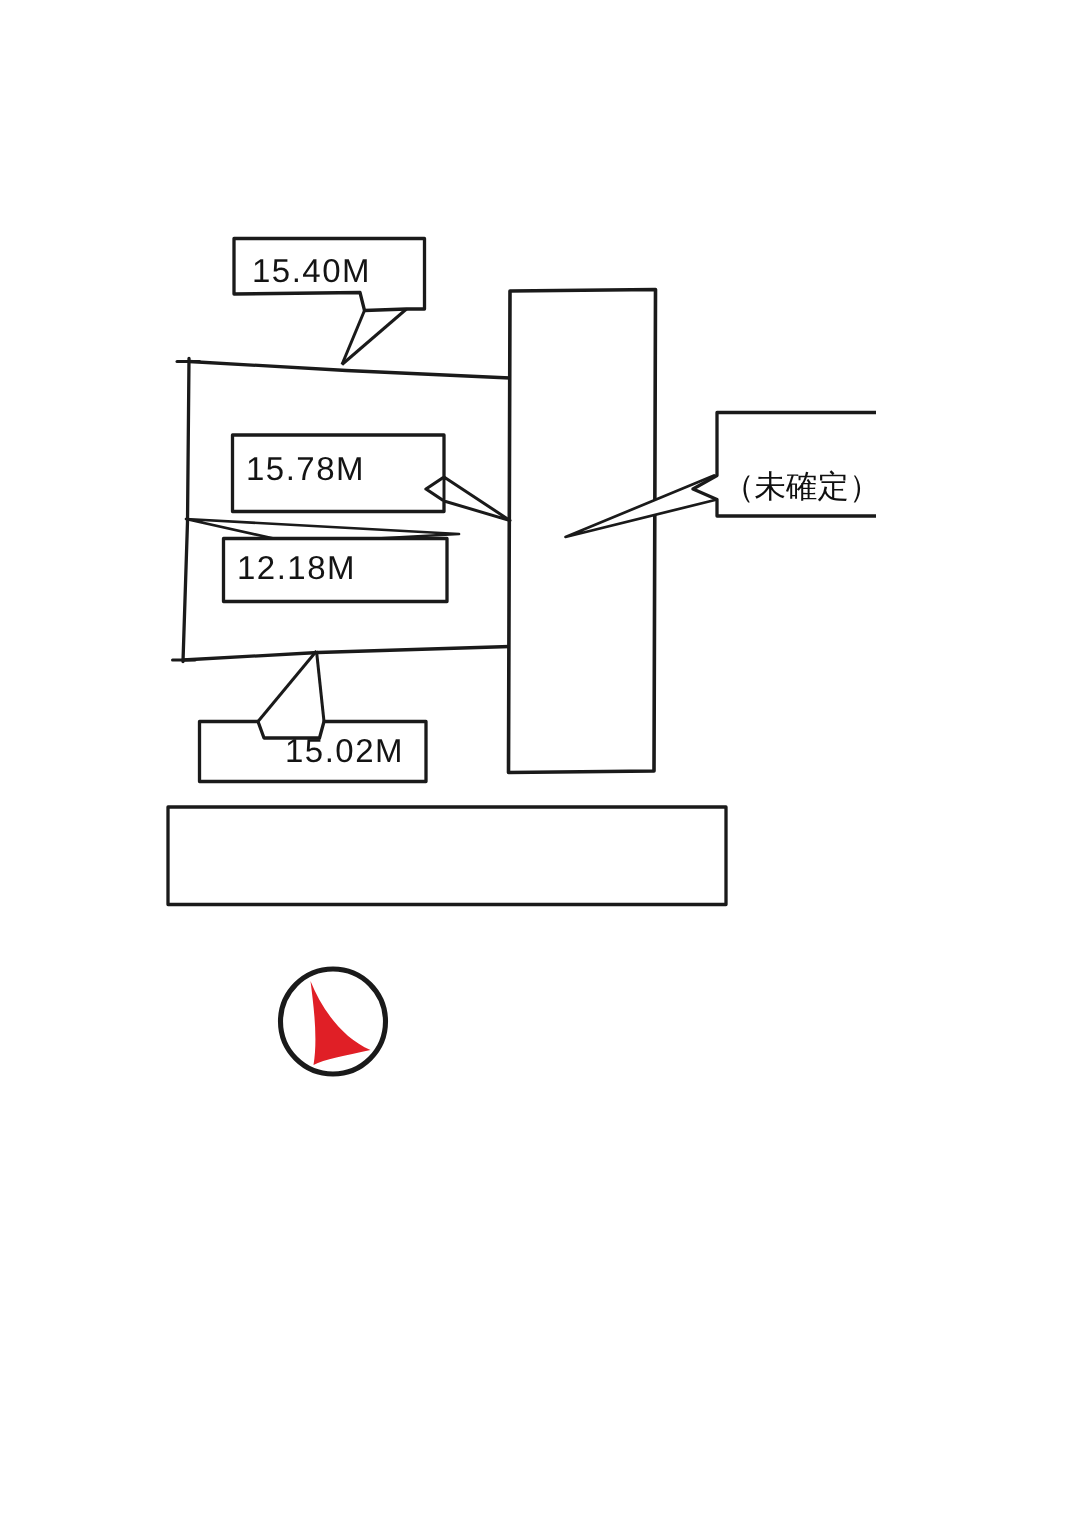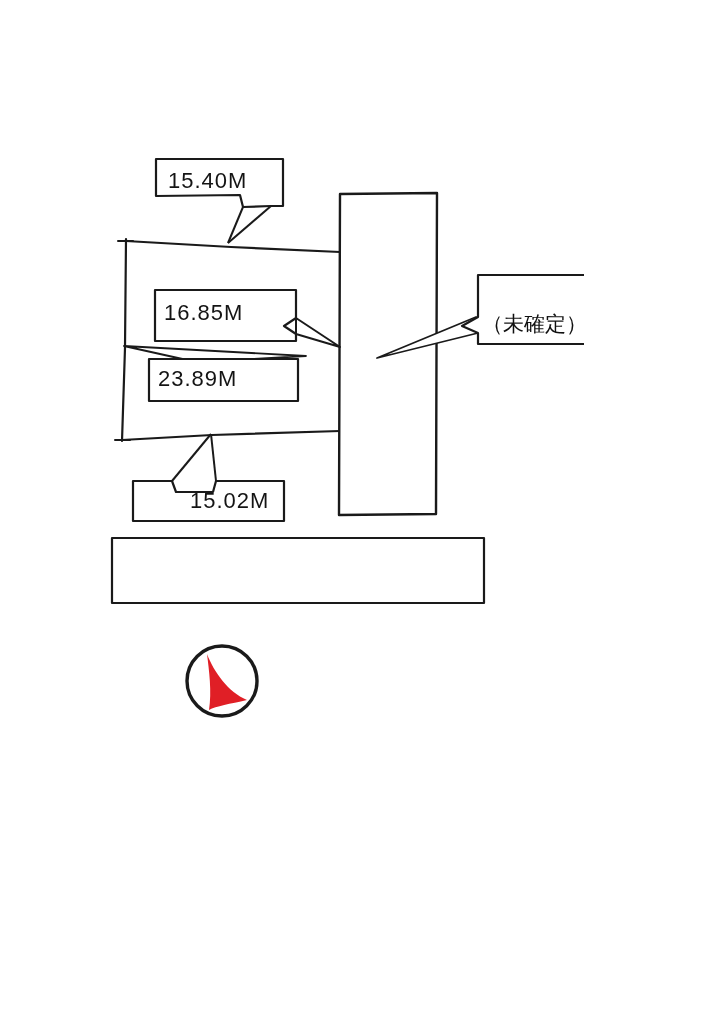--- a/index.html
+++ b/index.html
@@ -120,22 +120,22 @@
 
     <g>
       <circle cx="222" cy="681" r="35" fill="#ffffff" stroke="#1a1a1a" stroke-width="3.4"></circle>
       <path d="M207,654 C214,672 228,692 247,700 C230,704 216,706 209,710 C212,692 209,670 207,654 Z" fill="#e01f26" stroke="none"></path>
     </g>
 
   </svg>
 
   <div class="lbl dim-text" style="left:168px; top:168px;">15.40M</div>
 
-  <div class="lbl dim-text" style="left:164px; top:300px;">16.85M</div>
+  <div class="lbl dim-text" style="left:164px; top:300px;">15.78M</div>
 
-  <div class="lbl dim-text" style="left:158px; top:366px;">23.89M</div>
+  <div class="lbl dim-text" style="left:158px; top:366px;">12.18M</div>
 
   <div class="lbl dim-text" style="left:142px; top:488px;margin-left:48px;">15.02M</div>
 
   <div class="lbl jp-text" style="left:482px; top:310px;text-align:center;">（未確定）</div>
 
 
 </div>
 
 </body></html>

